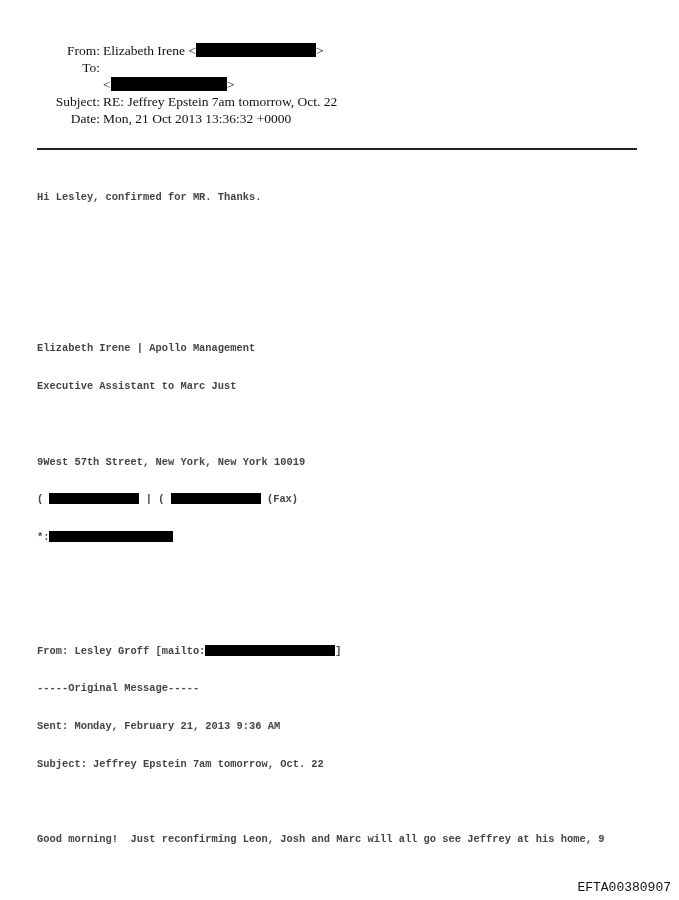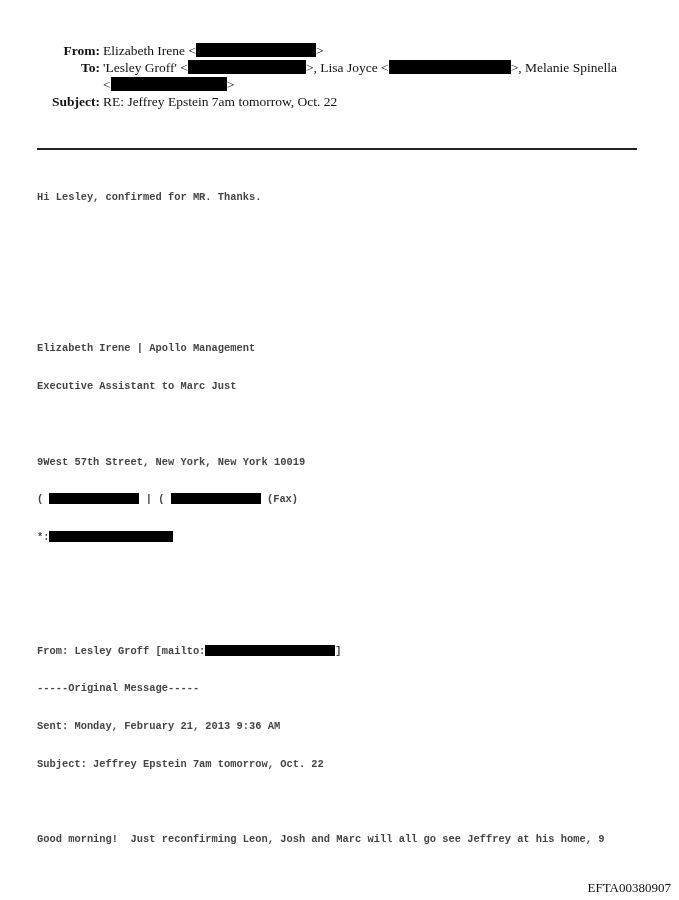--- a/index.html
+++ b/index.html
@@ -25,21 +25,21 @@
       color: #111;
     }
     .hrow {
       position: relative;
       height: 17px;
       white-space: nowrap;
     }
     .hlabel {
       position: absolute;
       right: 579px; 
-      font-weight: bold;
+      font-weight: normal;
     }
     .hval {
       position: absolute;
       left: 103px;
     }
     .redact {
       display: inline-block;
       background: #000;
       vertical-align: -2px;
       height: 14px;
@@ -66,43 +66,46 @@
     .line { height: 12.6px; font-weight: bold; }
     .blank { height: 12.6px; }
     .body .redact {
       height: 11px;
       vertical-align: -2px;
     }
     .footer-id {
       position: absolute;
       right: 8px;
       top: 880px;
-      font-family: Liberation Serif, serif;
+      font-family: Liberation Mono, monospace;
       font-size: 13px;
       color: #111;
     }
   </style>
 </head>
 <body>
 
 <div class="header">
   <div class="hrow">
     <span class="hlabel">From:</span>
     <span class="hval"><span>Elizabeth Irene &lt;</span><span class="redact" style="width:120px"></span><span>&gt;</span></span>
   </div>
   <div class="hrow">
     <span class="hlabel">To:</span>
-    <span class="hval"><span>'Lesley Groff' &lt;</span><span class="redact" style="width:118px"></span><span>&gt;, Lisa Joyce &lt;</span><span class="redact" style="width:122px"></span><span>&gt;, Melanie Spinella</span></span>
   </div>
   <div class="hrow">
     <span class="hval"><span>&lt;</span><span class="redact" style="width:116px"></span><span>&gt;</span></span>
   </div>
   <div class="hrow">
     <span class="hlabel">Subject:</span>
     <span class="hval">RE: Jeffrey Epstein 7am tomorrow, Oct. 22</span>
+  </div>
+  <div class="hrow">
+    <span class="hlabel">Date:</span>
+    <span class="hval">Mon, 21 Oct 2013 13:36:32 +0000</span>
   </div>
 </div>
 
 <div class="rule"></div>
 
 <div class="body">
   <div class="line">Hi Lesley, confirmed for MR. Thanks.</div>
   <div class="blank"></div>
   <div class="blank"></div>
   <div class="blank"></div>

